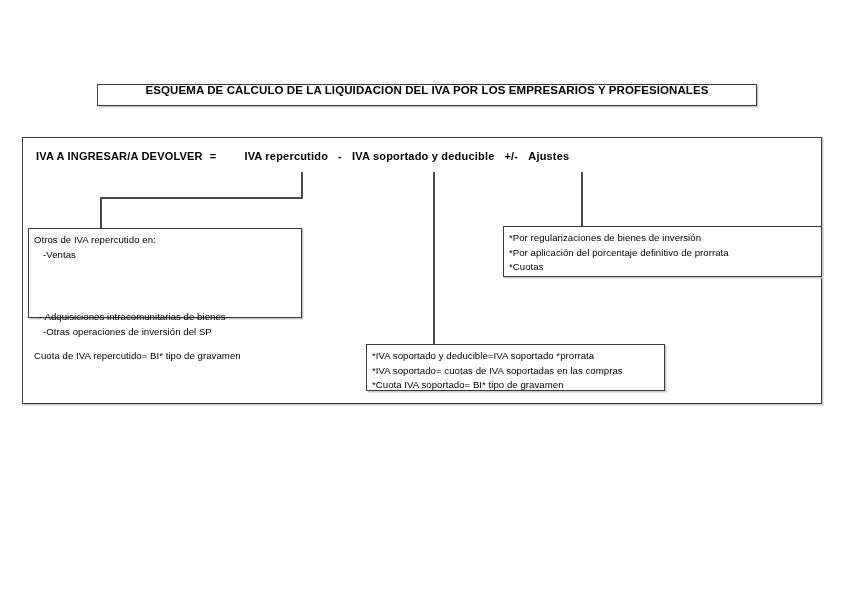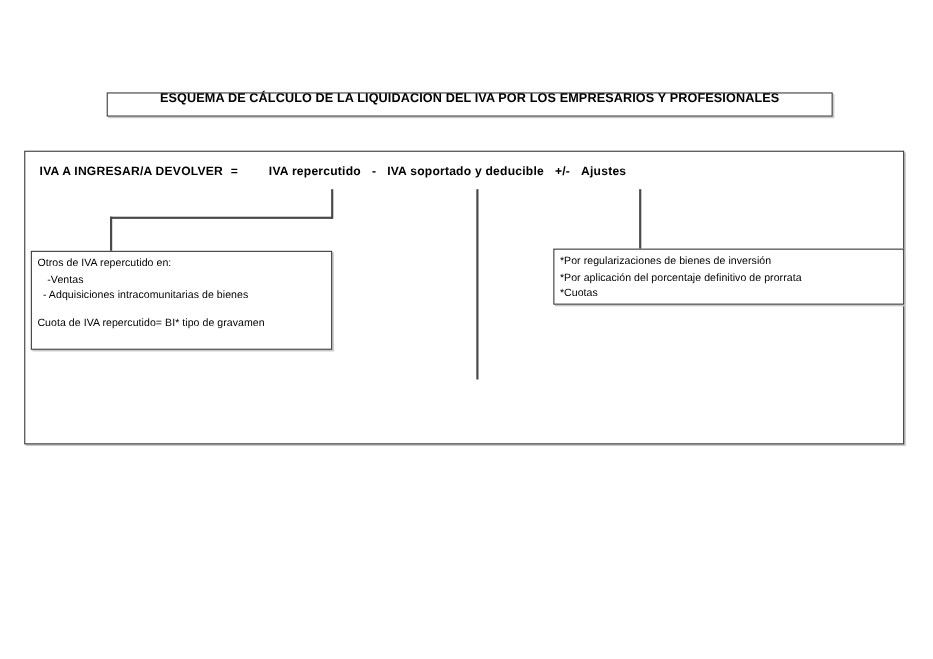--- a/index.html
+++ b/index.html
@@ -92,21 +92,21 @@
     padding: 4px 5px 4px 5px;
   }
   .sub-box .ln {
     font-size: 9.6px;
     line-height: 14.5px;
     white-space: nowrap;
     letter-spacing: 0.05px;
   }
   .sub-box .ln.spacer { height: 10px; line-height: 10px; }
   .indent1 { padding-left: 9px; }
-  .indent2 { padding-left: 5px; }
+  .indent2 { padding-left: 5px; margin-top: 48px; }
 
   #box-repercutido {
     left: 28px;
     top: 228px;
     width: 274px;
     height: 90px;
   }
   #box-ajustes {
     left: 503px;
     top: 226px;
@@ -138,24 +138,30 @@
   <div class="line line-v" style="left:100px; top:197px; height:32px;"></div>
 
   <div class="line line-v" style="left:433px; top:172px; height:173px;"></div>
 
   <div class="line line-v" style="left:581px; top:172px; height:55px;"></div>
 
   <div class="sub-box" id="box-repercutido">
     <div class="ln">Otros de IVA repercutido  en:</div>
     <div class="ln indent1">-Ventas</div>
     <div class="ln indent2">- Adquisiciones intracomunitarias de bienes</div>
+    <div class="ln indent1">-Otras operaciones de inversión del SP</div>
     <div class="ln spacer"></div>
     <div class="ln">Cuota de IVA repercutido= BI* tipo de gravamen</div>
   </div>
 
   <div class="sub-box" id="box-ajustes">
     <div class="ln">*Por regularizaciones de bienes de inversión</div>
     <div class="ln">*Por aplicación del porcentaje definitivo de prorrata</div>
     <div class="ln">*Cuotas</div>
   </div>
 
+  <div class="sub-box" id="box-soportado">
+    <div class="ln">*IVA soportado y deducible=IVA soportado *prorrata</div>
+    <div class="ln">*IVA soportado= cuotas de IVA soportadas en las compras</div>
+    <div class="ln">*Cuota IVA soportado= BI* tipo de gravamen</div>
+  </div>
 
 </div>
 
 </body></html>

